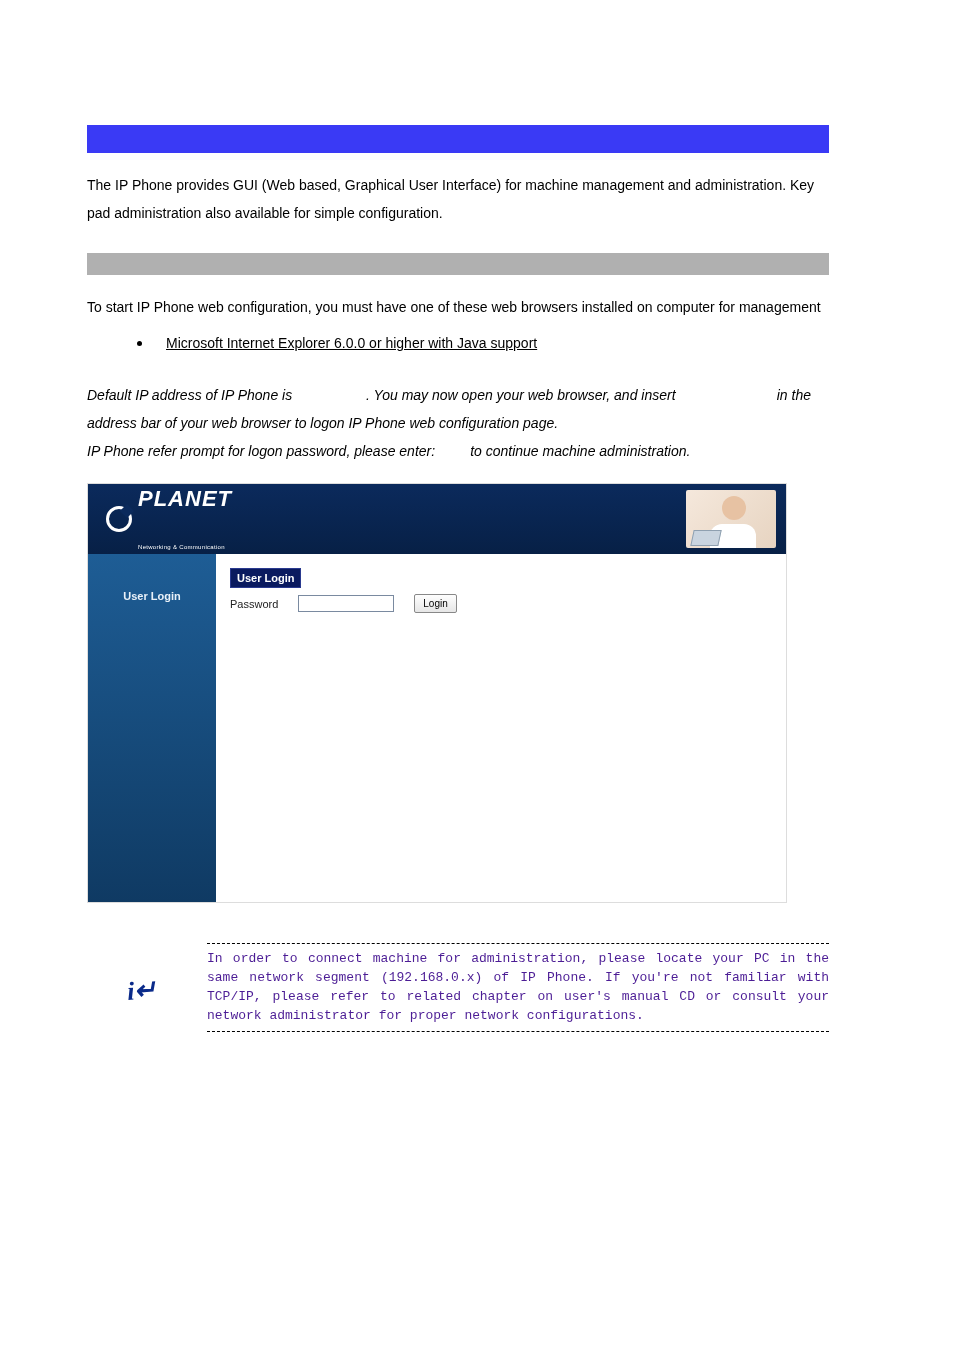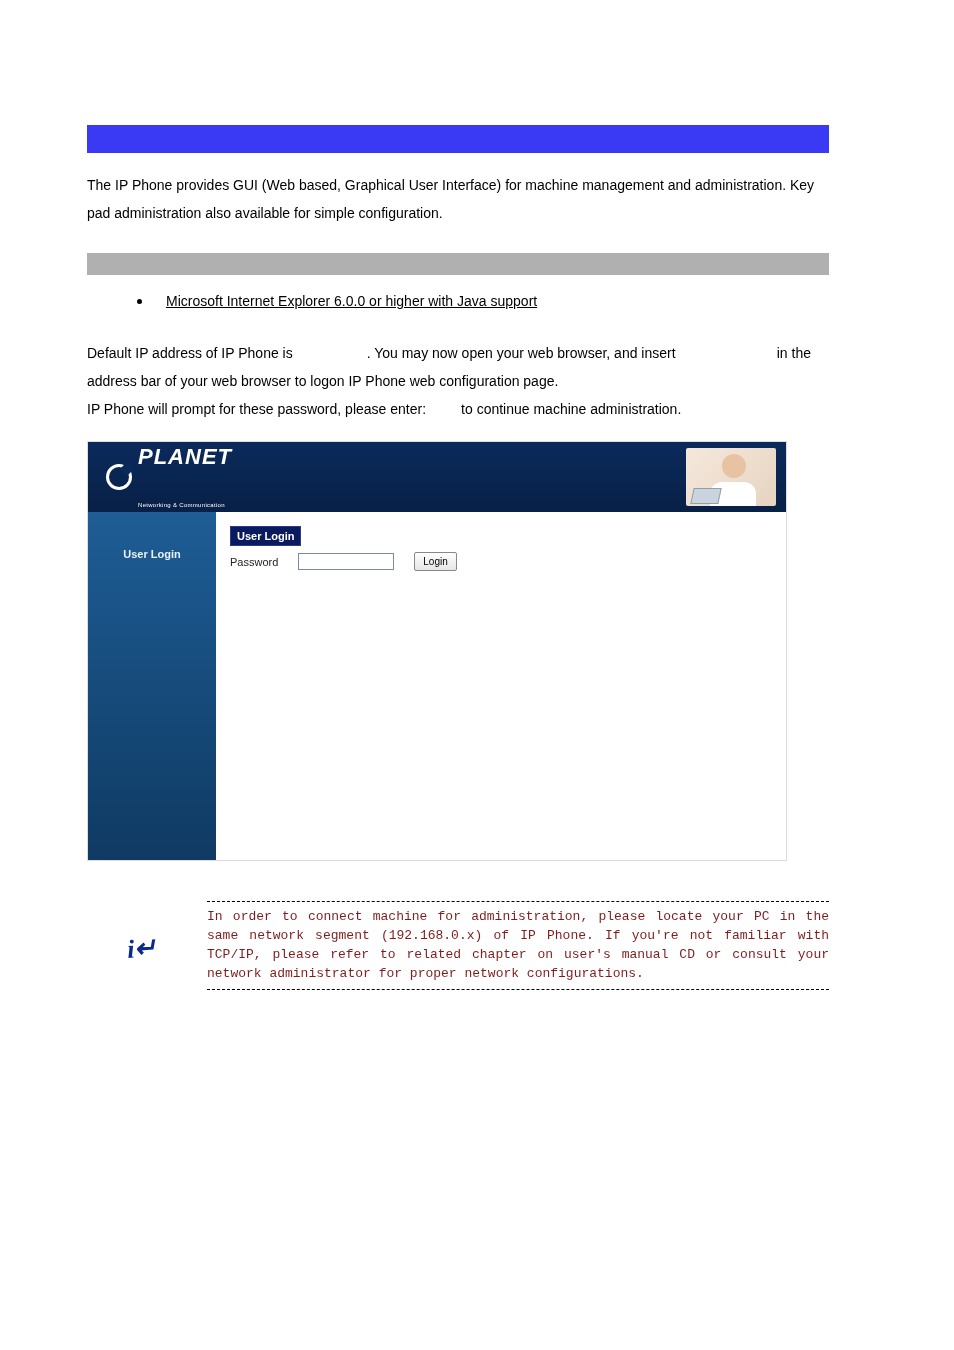--- a/index.html
+++ b/index.html
@@ -37,21 +37,21 @@
       margin-left: 50px;
       margin-bottom: 18px;
       margin-top: 8px;
       text-decoration: underline;
     }
     .bullet-dot {
       width: 5px; height: 5px; background: #000; border-radius: 50%;
       display: inline-block; margin-right: 24px; position: relative; top: -2px;
     }
     .bullet-text { font-size: 14px; }
-    .default-ip-block { margin-top: 30px; line-height: 2.0; }
+    .default-ip-block { margin-top: 30px; line-height: 2.0; font-style: italic; }
     .default-ip-block .ip-bold { font-style: italic; font-weight: bold; }
 
     
     .app-screenshot {
       width: 700px;
       height: 420px;
       border: 1px solid #ddd;
       margin: 18px 0 0 0;
       background: #fff;
       position: relative;
@@ -181,21 +181,21 @@
       font-size: 26px;
       color: #0a2a8a;
       font-weight: bold;
       font-family: "Georgia", serif;
       font-style: italic;
       transform: rotate(-4deg);
     }
     .note-text-col {
       flex: 1;
       font-family: "Courier New", monospace;
-      color: #7f1d1d;
+      color: #4c1d95;
       font-size: 13px;
       line-height: 1.45;
     }
     .note-rule {
       border: none;
       border-top: 1px dashed #000;
       margin: 2px 0 6px 0;
     }
     .note-rule.bottom { margin: 6px 0 0 0; }
     .note-body { text-align: justify; }
@@ -208,36 +208,37 @@
 </head>
 <body>
 
 <div class="content">
   <div class="banner-bar"></div>
 
   <p class="para">The IP Phone provides GUI (Web based, Graphical User Interface) for machine management and administration. Key pad administration also available for simple configuration.</p>
 
   <div class="section-bar"></div>
 
+  <p class="para">To start IP Phone web configuration, you must have one of these web browsers installed on computer for management</p>
 
   <div class="bullet-row">
     <span class="bullet-dot"></span>
     <span class="bullet-text">Microsoft Internet Explorer 6.0.0 or higher with Java support</span>
   </div>
 
   <div class="default-ip-block">
     <p class="para" style="margin-bottom:0">
       <span>Default IP address of IP Phone is </span>
       <span class="ip-bold">&nbsp;&nbsp;&nbsp;&nbsp;&nbsp;&nbsp;&nbsp;&nbsp;&nbsp;&nbsp;&nbsp;&nbsp;&nbsp;&nbsp;&nbsp;&nbsp;&nbsp;</span>
       <span>. You may now open your web browser, and insert </span>
       <span class="ip-bold">&nbsp;&nbsp;&nbsp;&nbsp;&nbsp;&nbsp;&nbsp;&nbsp;&nbsp;&nbsp;&nbsp;&nbsp;&nbsp;&nbsp;&nbsp;&nbsp;&nbsp;&nbsp;&nbsp;&nbsp;&nbsp;&nbsp;&nbsp;&nbsp;</span>
       <span> in the address bar of your web browser to logon IP Phone web configuration page.</span>
     </p>
     <p class="para">
-      <span>IP Phone will prompt for these password, please enter: </span>
+      <span>IP Phone refer prompt for logon password, please enter: </span>
       <span class="ip-bold">&nbsp;&nbsp;&nbsp;&nbsp;&nbsp;&nbsp;&nbsp;</span>
       <span> to continue machine administration.</span>
     </p>
   </div>
 
   <div class="app-screenshot">
     <div class="app-header">
       <div class="logo-block">
         <div class="logo-ring"></div>
         <div class="logo-text">

